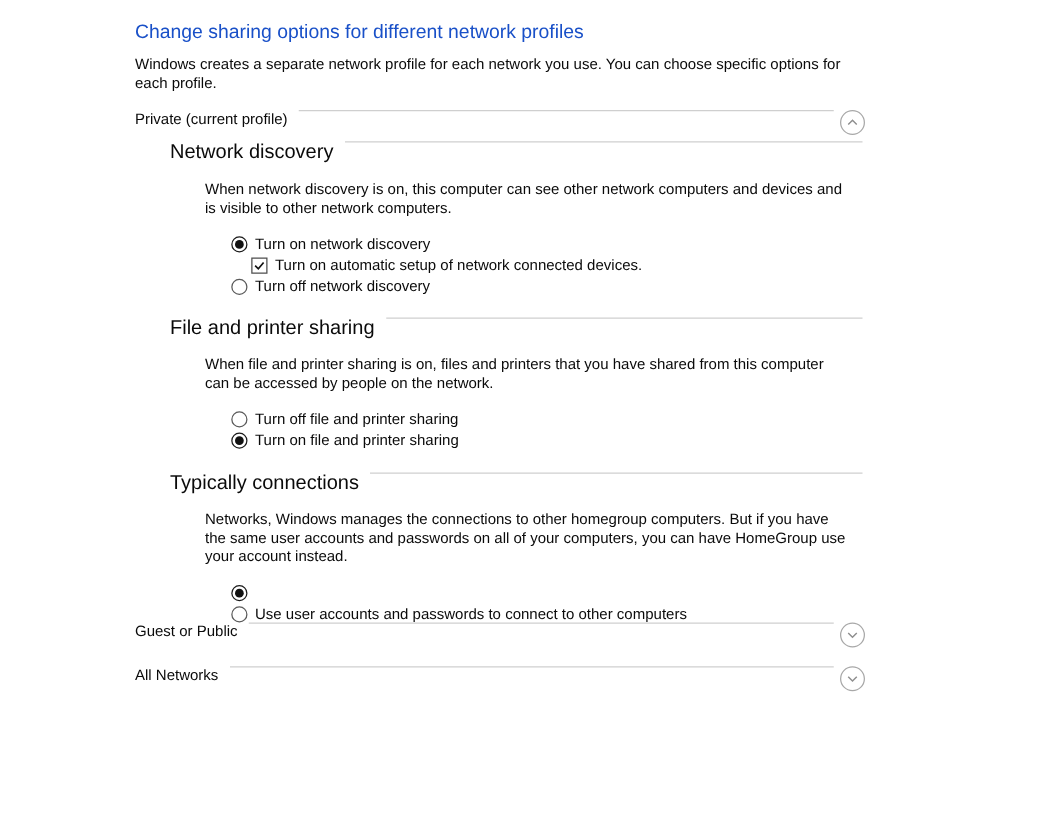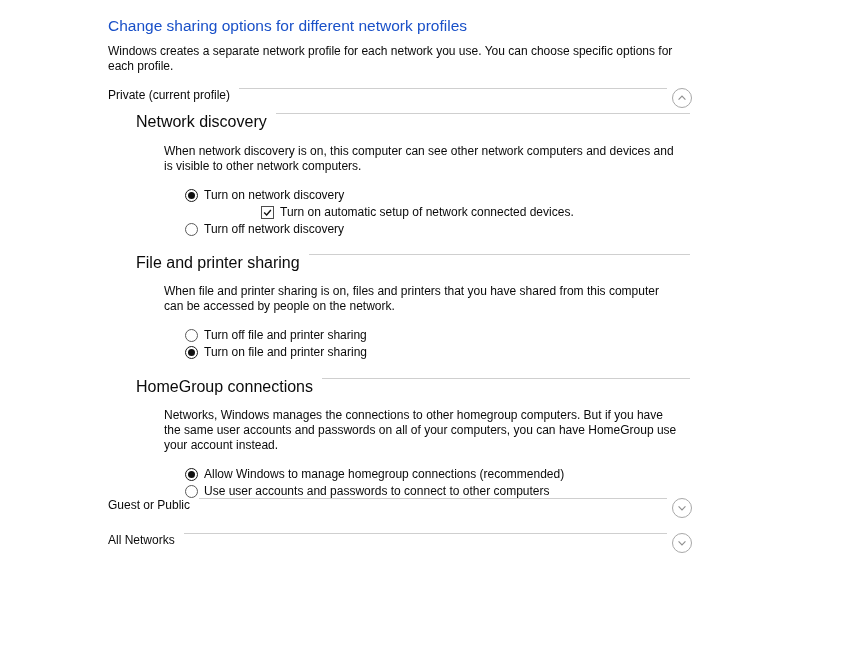--- a/index.html
+++ b/index.html
@@ -58,21 +58,21 @@
     max-width: 516px;
     font-size: 12px;
     line-height: 15px;
   }
   .opt {
     display: flex; align-items: flex-end;
     height: 17px;
     margin-left: 77px;
     font-size: 12px;
   }
-  .opt.indent { margin-left: 108px; padding-left: 45px; }
+  .opt.indent { margin-left: 48px; padding-left: 45px; }
   .ctl { width: 13px; height: 13px; margin-right: 6px; flex: none; box-sizing: border-box; background: #fff; }
   .radio { border: 1px solid #5a5a5a; border-radius: 50%; position: relative; }
   .radio.checked { border-color: #1a1a1a; }
   .radio.checked::after {
     content: "";
     position: absolute; left: 2px; top: 2px;
     width: 7px; height: 7px;
     background: #111;
     border-radius: 50%;
   }
@@ -144,28 +144,27 @@
       <span class="ctl radio"></span>
       <span>Turn off file and printer sharing</span>
     </div>
     <div class="opt">
       <span class="ctl radio checked"></span>
       <span>Turn on file and printer sharing</span>
     </div>
   </div>
 
   <div class="hrow section-head head-hg">
-    <span>HomeGroup connections</span>
+    <span>Typically connections</span>
     <span class="rule"></span>
   </div>
   <div class="desc desc-hg">Networks, Windows manages the connections to other homegroup computers. But if you have the same user accounts and passwords on all of your computers, you can have HomeGroup use your account instead.</div>
   <div class="opts-hg">
     <div class="opt">
       <span class="ctl radio checked"></span>
-      <span>Allow Windows to manage homegroup connections (recommended)</span>
     </div>
     <div class="opt">
       <span class="ctl radio"></span>
       <span>Use user accounts and passwords to connect to other computers</span>
     </div>
   </div>
 
   <div class="hrow profile-row row-guest">
     <span>Guest or Public</span>
     <span class="rule"></span>

